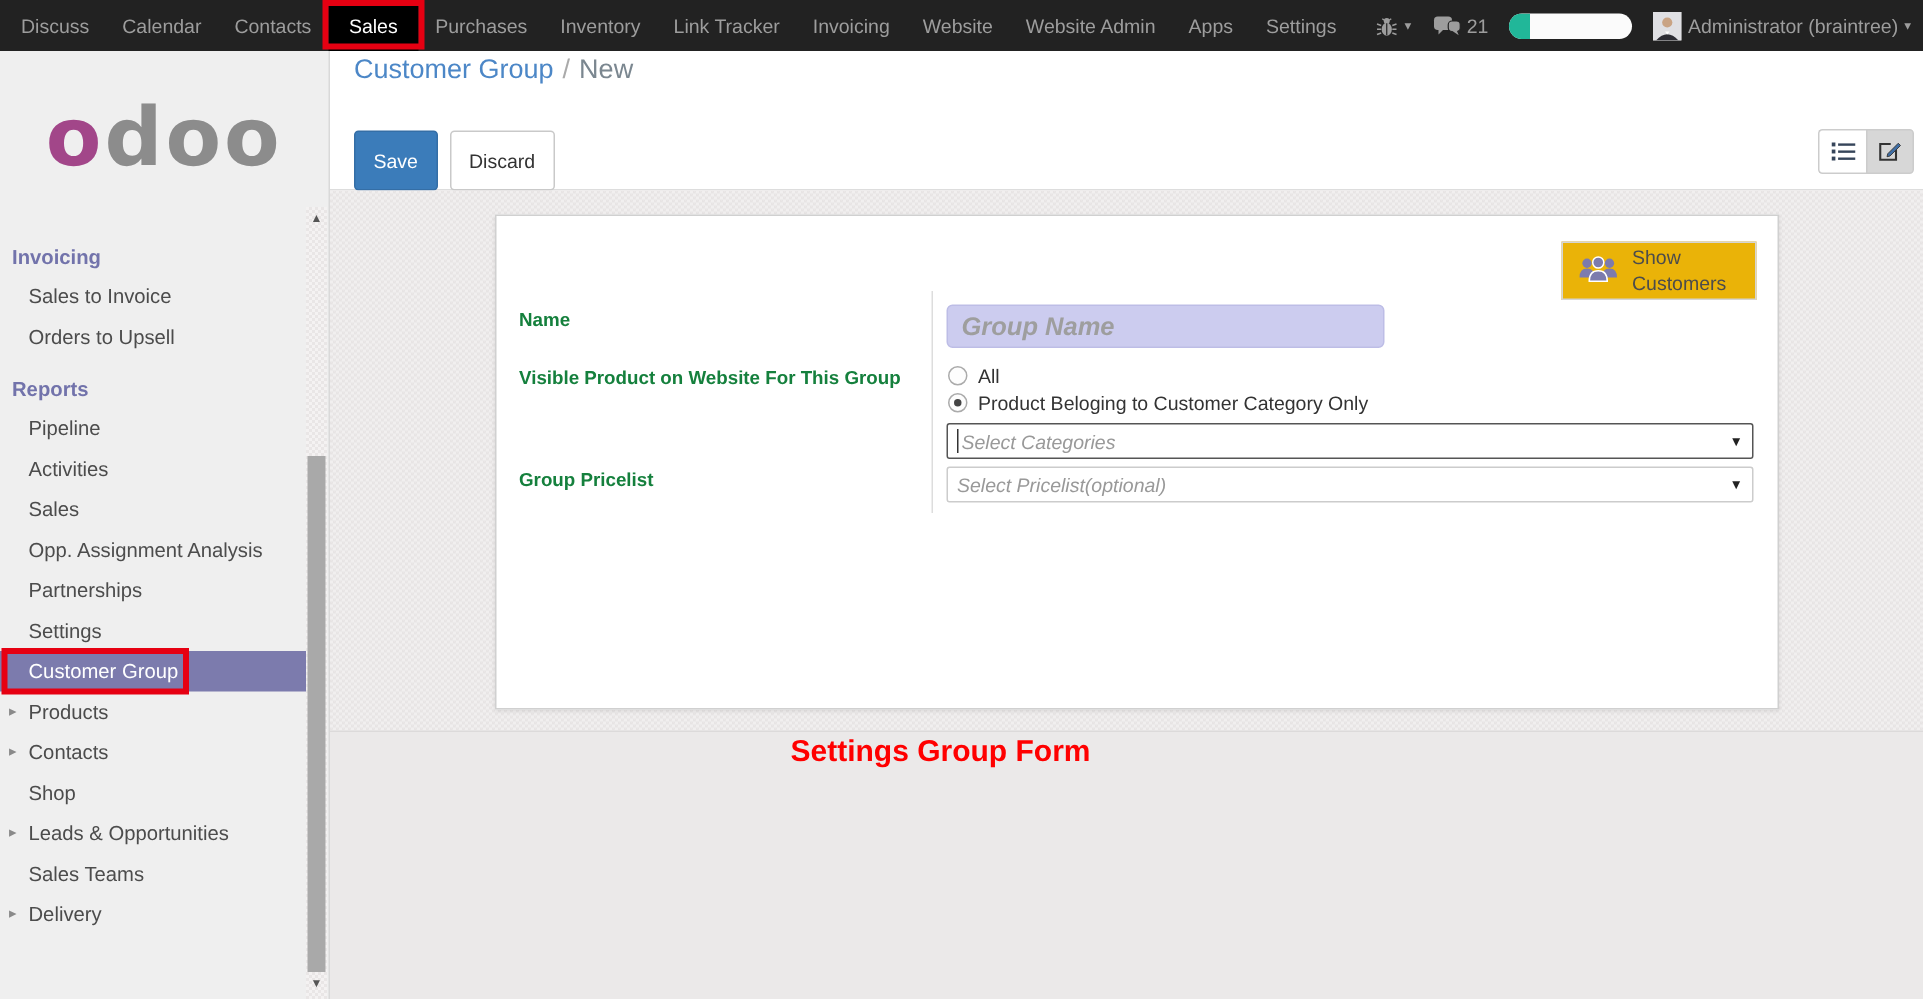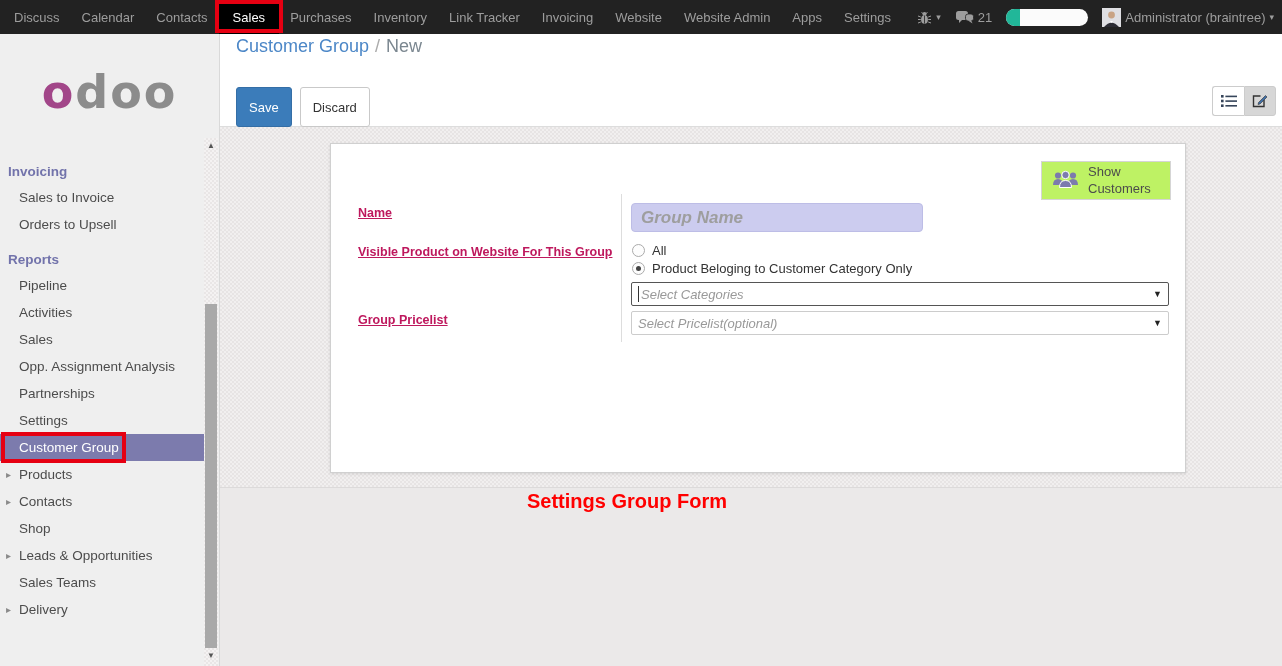--- a/index.html
+++ b/index.html
@@ -20,21 +20,21 @@
   .msg-count { color:#9d9d9d; }
   .progress-pill { width:82px; height:17px; border-radius:9px; background:#fbfbfb; overflow:hidden; position:relative; }
   .progress-fill { position:absolute; left:0; top:0; bottom:0; width:14px; background:#21b799; }
   .avatar { width:19px; height:19px; overflow:hidden; background:#e9e9e9; }
   .user-name { color:#9d9d9d; white-space:nowrap; }
 
   
   .sidebar { position:absolute; left:0; top:34px; width:220px; height:632px; background:#efefef;
              border-right:1px solid #d9d9d9; }
   .logo-wrap { height:116px; display:flex; align-items:center; justify-content:center; }
-  .logo-text { font-family:"DejaVu Sans", sans-serif; font-weight:bold; font-size:46px; letter-spacing:2px; color:#8c8c8c; line-height:1; }
+  .logo-text { font-family:"DejaVu Sans", sans-serif; font-weight:bold; font-size:54px; letter-spacing:2px; color:#8c8c8c; line-height:1; }
   .logo-text .o1 { color:#a24689; }
   .side-menu { width:204px; }
   .menu-header { height:24px; line-height:24px; padding-left:8px; margin-top:10px;
                  font-size:13.5px; font-weight:bold; color:#7273ab; }
   .menu-item { position:relative; height:27px; line-height:27px; padding-left:19px;
                font-size:13.5px; color:#4c4c4c; cursor:pointer; white-space:nowrap; }
   .menu-item.selected { background:#7c7bad; color:#fff; }
   .expand-glyph { position:absolute; left:6px; top:0; font-size:10px; color:#8a8a8a; }
   .ann-cg { left:1px; top:-2px; height:31px; width:125px; }
 
@@ -71,26 +71,26 @@
 
   .form-region { position:relative; height:360px;
                  background-color:#f1efef;
                  background-image:linear-gradient(45deg,#e7e4e4 25%,transparent 25%,transparent 75%,#e7e4e4 75%),
                                   linear-gradient(45deg,#e7e4e4 25%,transparent 25%,transparent 75%,#e7e4e4 75%);
                  background-size:4px 4px; background-position:0 0,2px 2px; }
   .sheet { position:absolute; left:110px; top:16px; width:856px; height:330px; background:#fff;
            border:1px solid #d0d0d0; box-shadow:0 1px 3px rgba(0,0,0,0.10); }
 
   .show-customers { position:absolute; right:14px; top:17px; height:39px; min-width:130px;
-                    background:#bef264; border:1px solid #d5d5d5; display:flex; align-items:center;
+                    background:#eab308; border:1px solid #d5d5d5; display:flex; align-items:center;
                     gap:9px; padding:0 10px; cursor:pointer; }
   .show-customers .sc-label { font-size:13px; color:#4c4c4c; line-height:1.25; width:70px; }
 
   .v-sep { position:absolute; left:290px; top:50px; height:148px; border-left:1px solid #ddd; }
-  .o-label { position:absolute; left:27px; font-size:12.5px; font-weight:bold; color:#be185d; white-space:nowrap;text-decoration:underline; }
+  .o-label { position:absolute; left:15px; font-size:12.5px; font-weight:bold; color:#15803d; white-space:nowrap; }
   .lbl-name { top:62px; }
   .lbl-visible { top:101px; }
   .lbl-pricelist { top:169px; }
 
   .name-input { position:absolute; left:300px; top:59px; width:292px; height:29px;
                 background:#ccccef; border:1px solid #bdbde6; border-radius:4px;
                 font-family:"Liberation Sans", sans-serif;
                 font-size:17px; font-weight:bold; font-style:italic; color:#333; padding:0 9px; outline:none; }
   .name-input::placeholder { color:#9e9e9e; opacity:1; }
 

